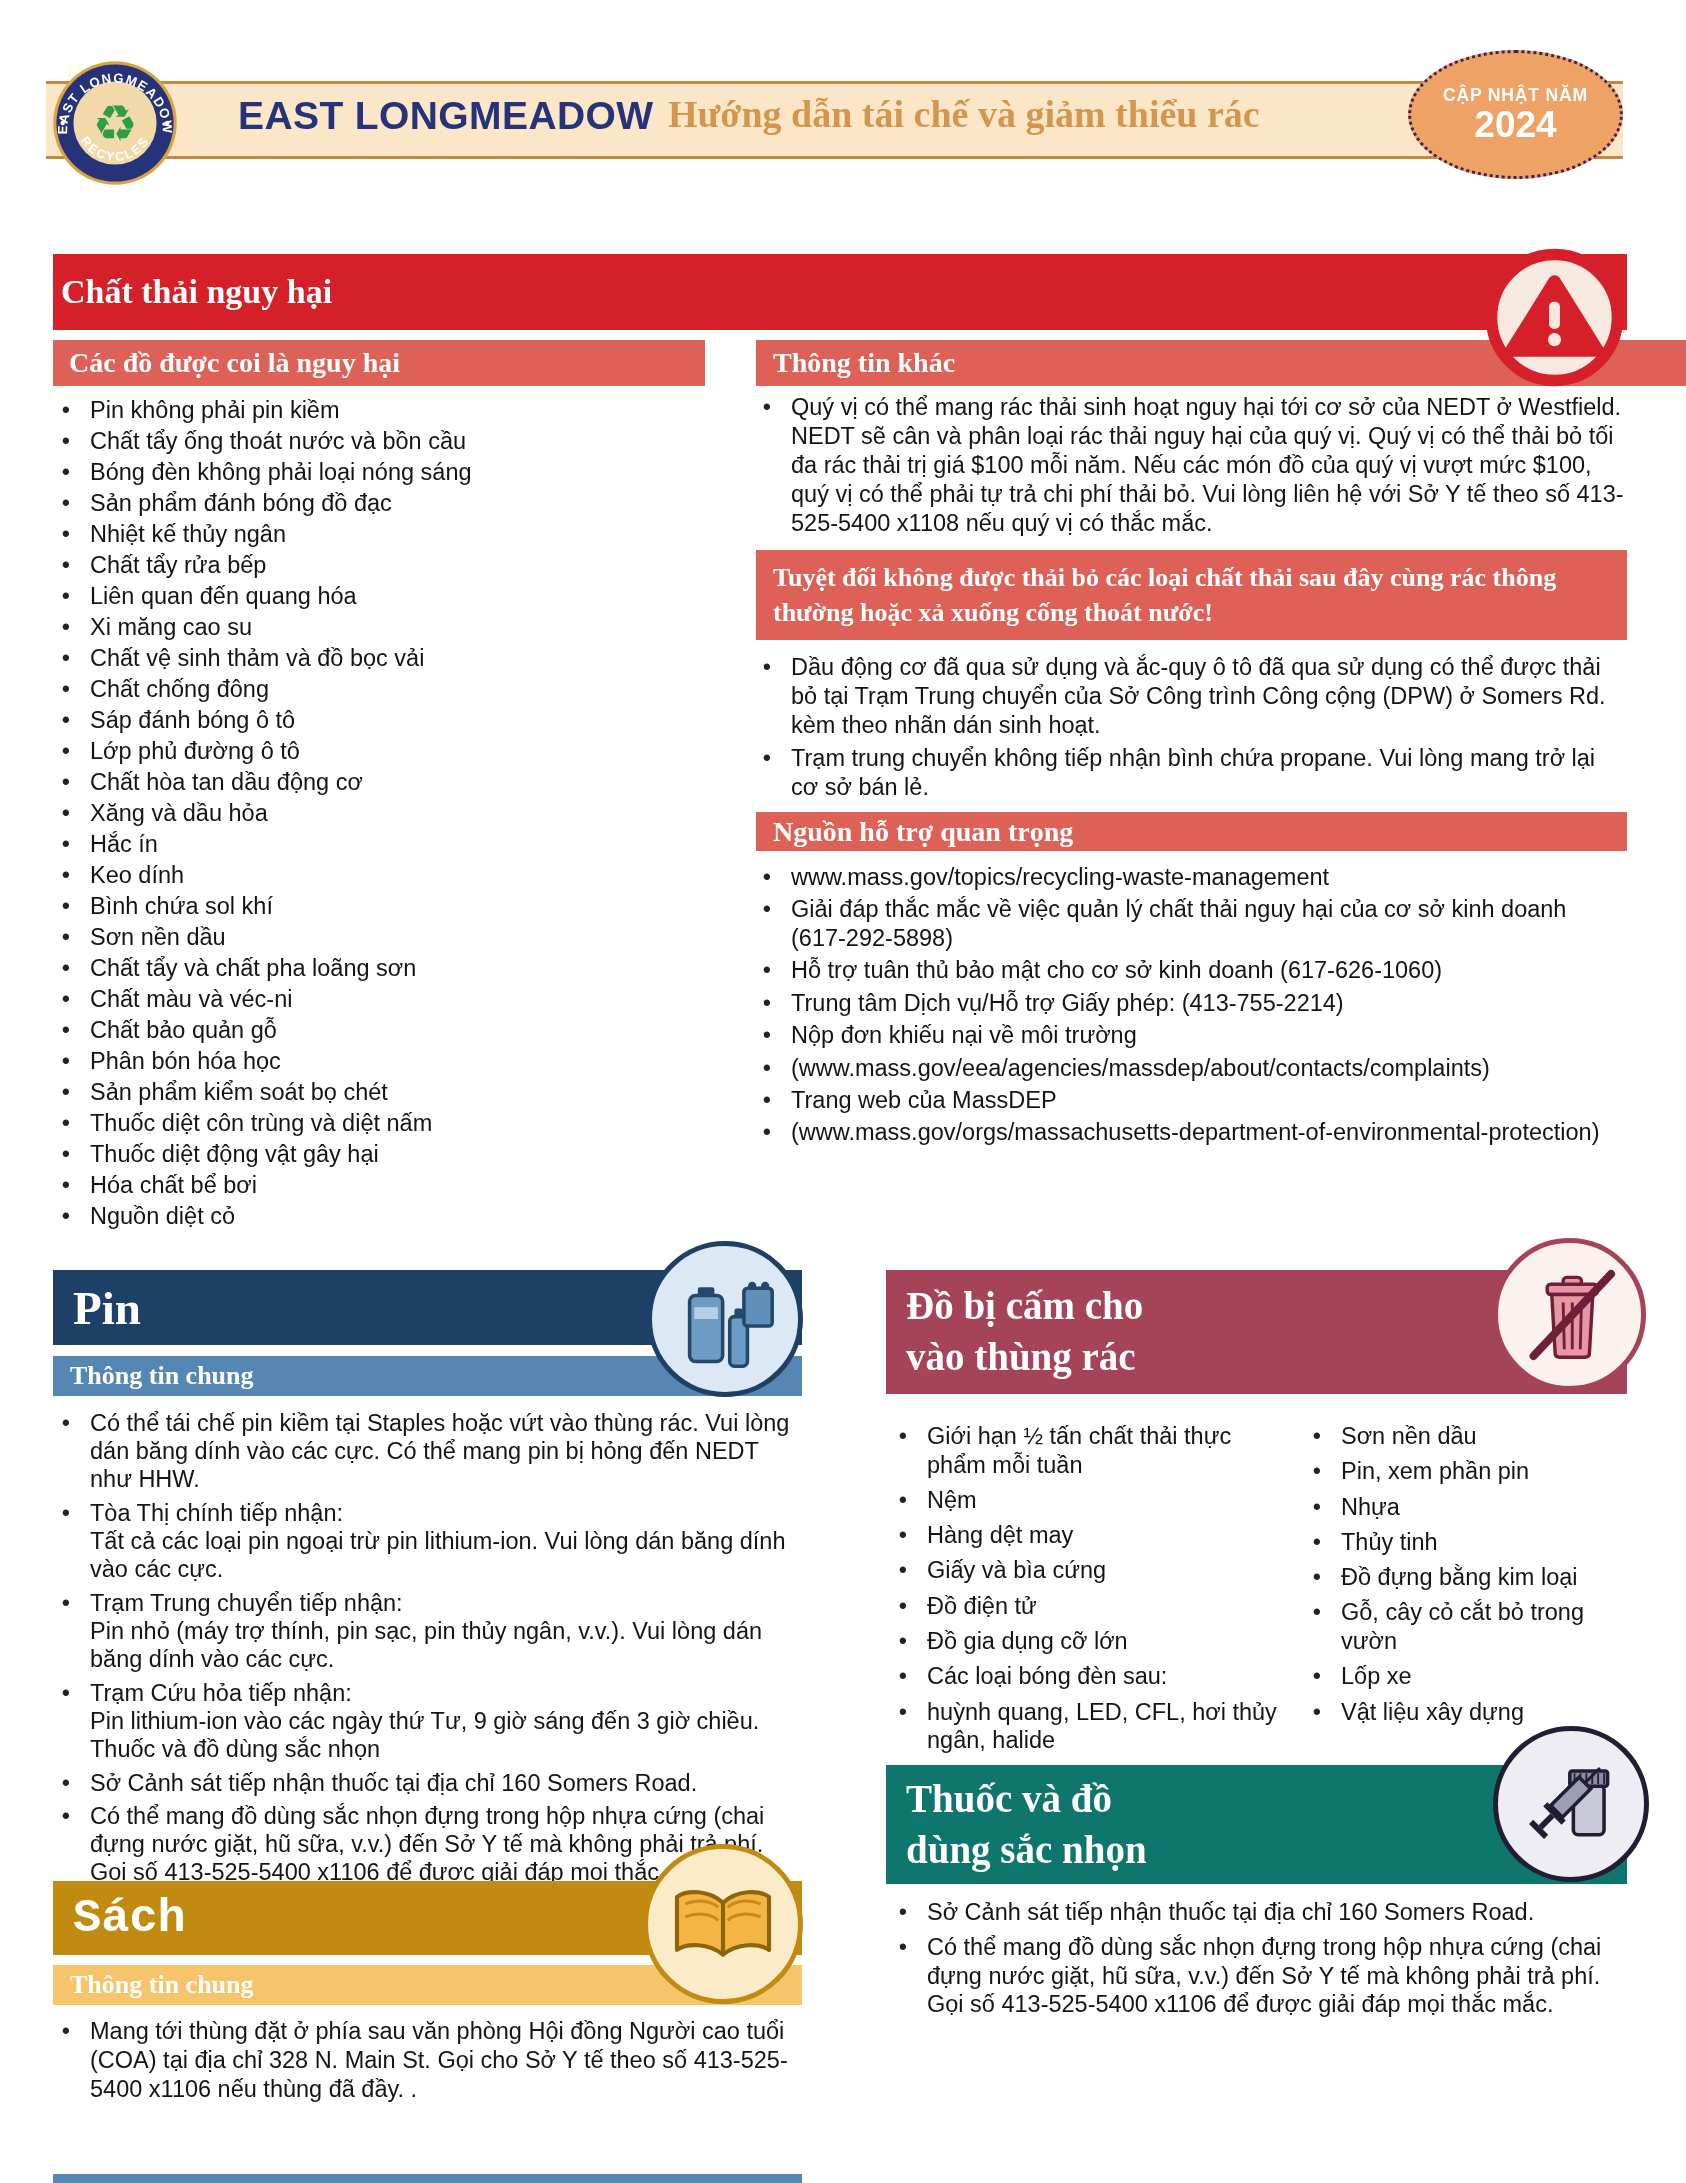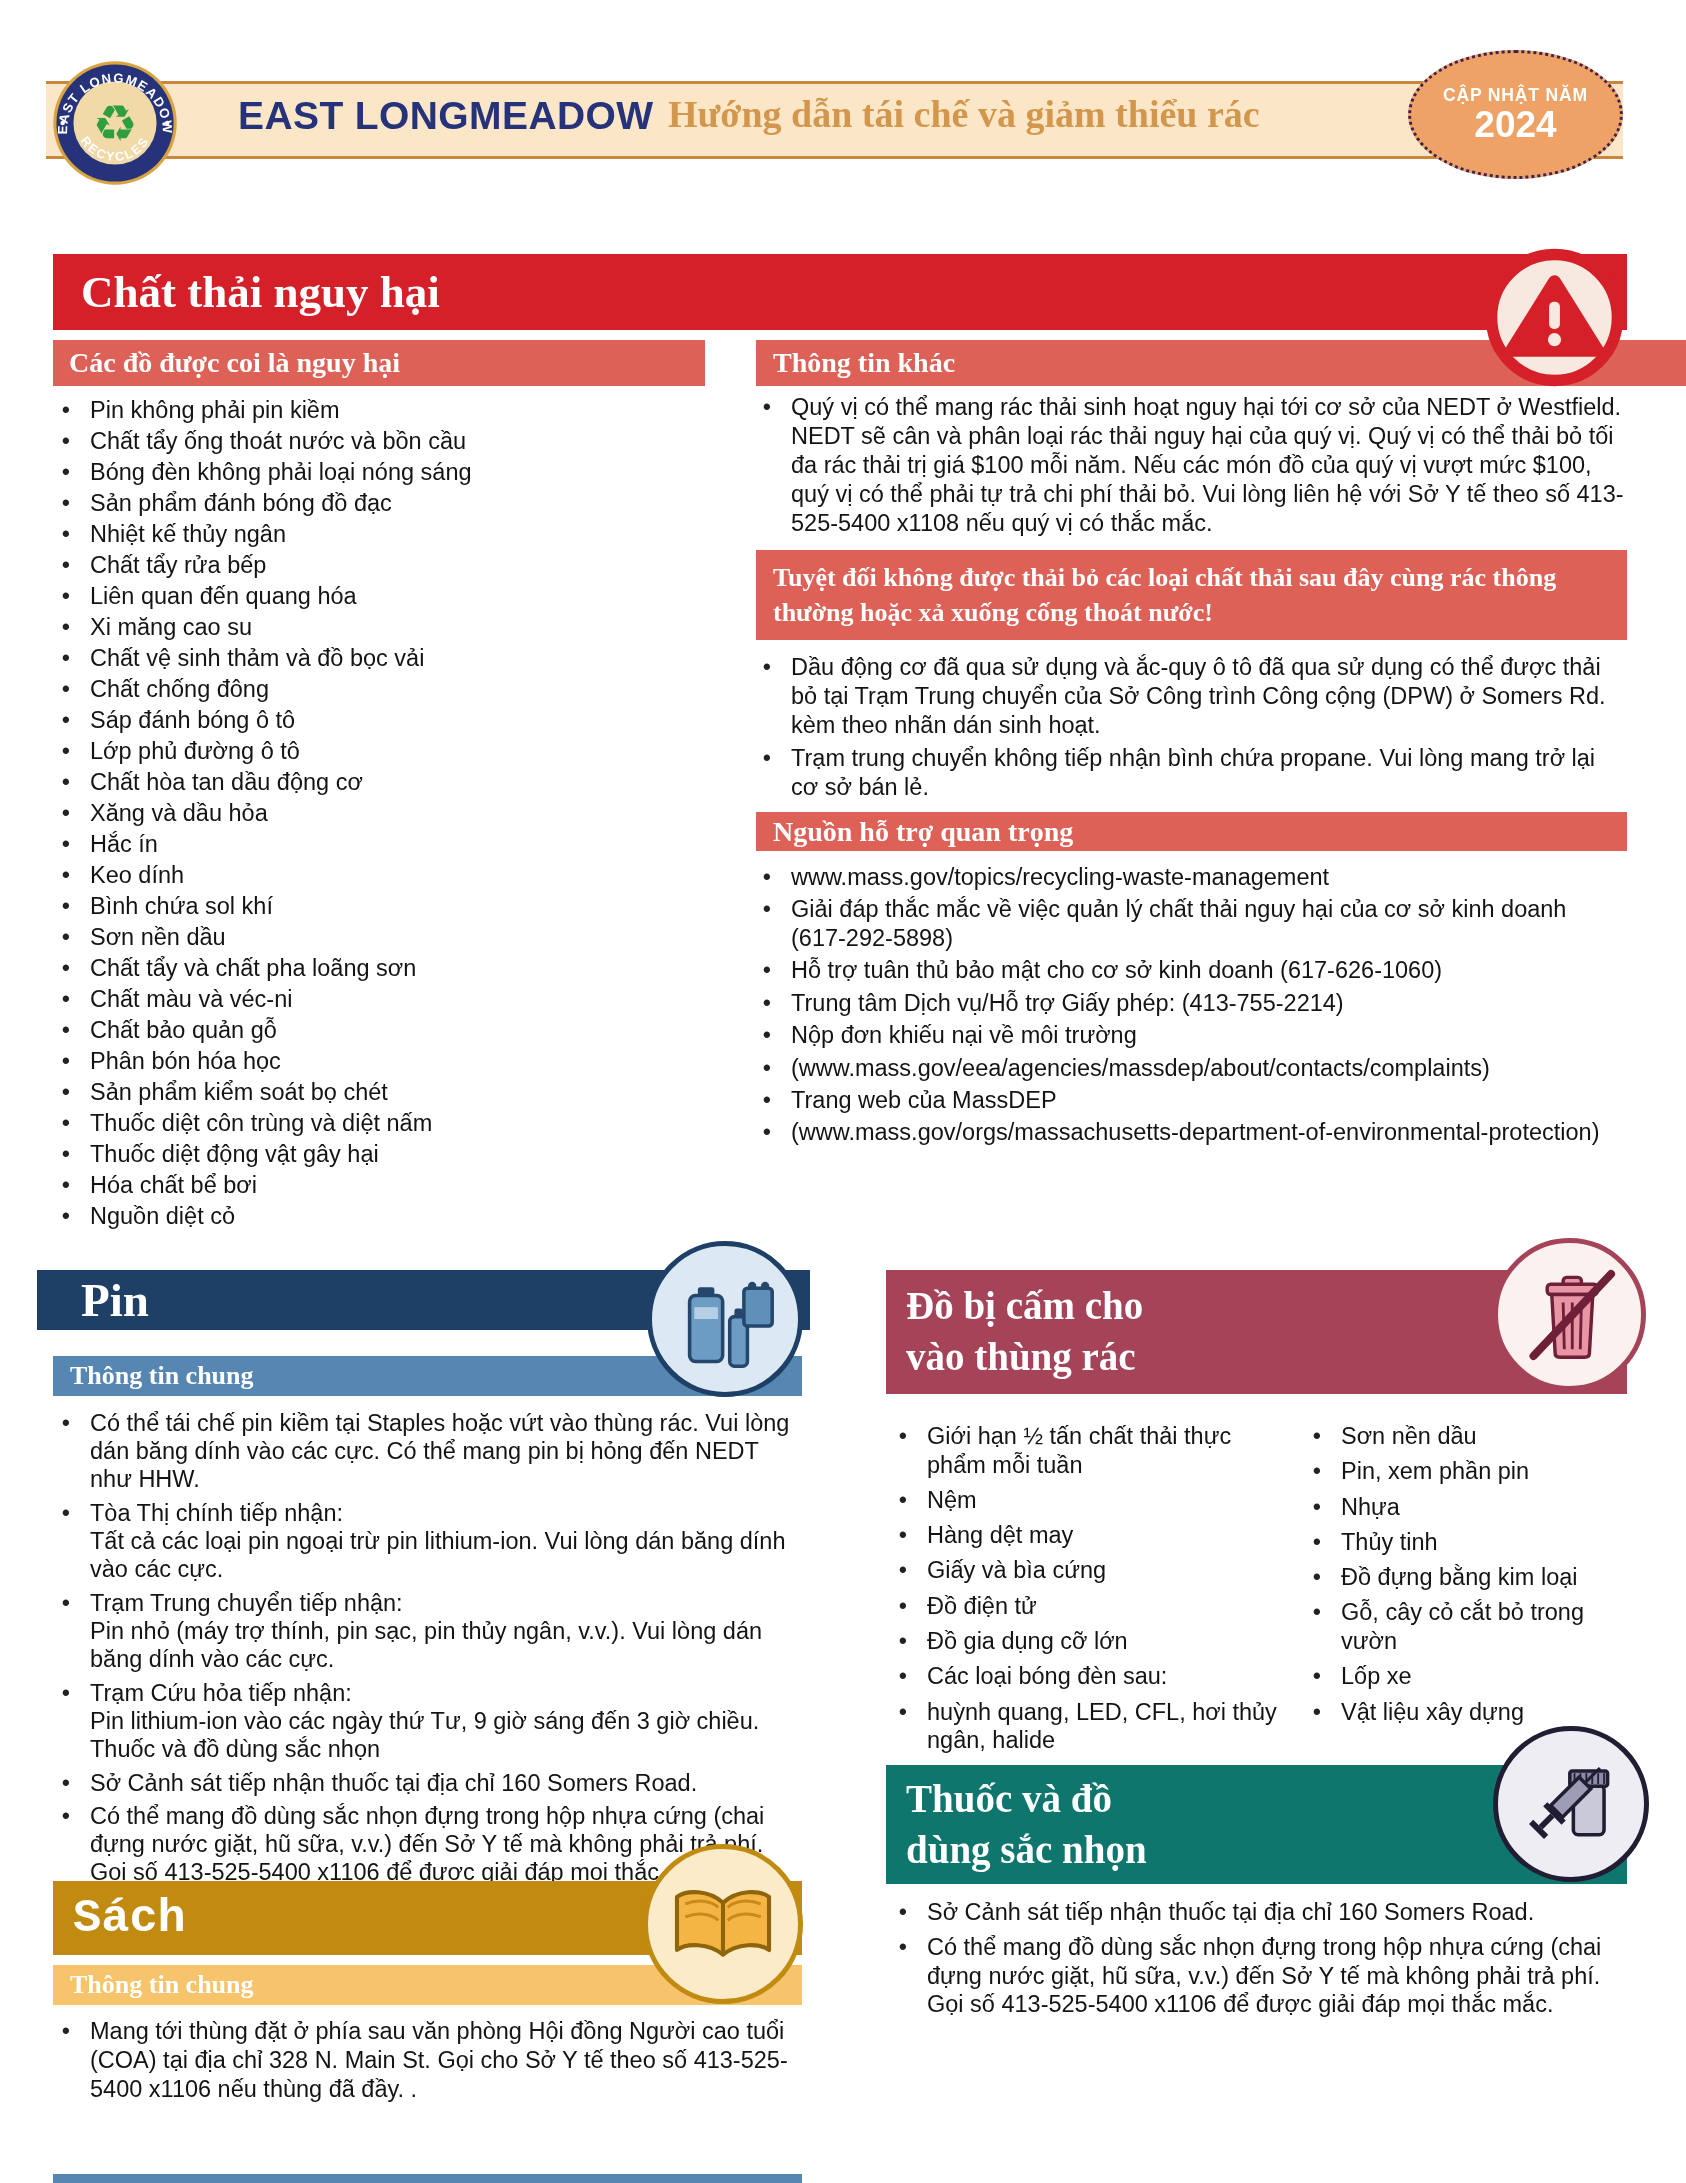--- a/index.html
+++ b/index.html
@@ -16,21 +16,21 @@
   .subtitle{left:668px;top:92px;font-size:38px;font-weight:bold;color:#D2974D;}
   .badge{left:1408px;top:50px;width:215px;height:129px;border-radius:50%;
          background:#EFA265;border:3.4px dotted #42214E;box-sizing:border-box;
          display:flex;flex-direction:column;align-items:center;justify-content:center;color:#fff;}
   .badge .l1{font-size:17.6px;font-weight:bold;letter-spacing:0.8px;}
   .badge .l2{font-size:37px;font-weight:bold;line-height:1.05;}
   .logo{left:52px;top:60px;width:126px;height:126px;}
 
   
   .h1bar{background:#D5202A;color:#fff;}
-  .h1bar .t{padding-left:28px;font-size:45px;font-weight:bold;}
+  .h1bar .t{padding-left:8px;font-size:34px;font-weight:bold;}
   .subbar{background:#DD6157;color:#fff;font-size:28px;font-weight:bold;}
   .vcenter{display:flex;align-items:center;}
 
   
   .hz-main{left:53px;top:254px;width:1574px;height:76px;}
   .hz-badge{left:1483px;top:246px;width:143px;height:143px;z-index:6;}
   .hz-sub-left{left:53px;top:340px;width:652px;height:46px;padding-left:16px;box-sizing:border-box;}
   .hz-sub-right{left:756px;top:340px;width:985px;height:46px;padding-left:17px;box-sizing:border-box;}
 
   ul.blist{list-style:none;margin:0;padding:0;}
@@ -41,21 +41,21 @@
   .hz-list li{line-height:31px;}
 
   .rightcol{left:756px;top:393px;width:871px;}
   .rightcol ul.blist li{line-height:29px;margin-bottom:3.4px;}
   .warnbox{background:#DD6157;color:#fff;font-family:"Liberation Serif",serif;
            font-weight:bold;font-size:26px;line-height:1.35;padding:10px 17px;margin:11.8px 0 13.4px;}
   .resbar{background:#DD6157;color:#fff;font-family:"Liberation Serif",serif;font-weight:bold;
           font-size:28px;height:39px;line-height:39px;padding-left:17px;margin:10px 0 11.8px;}
 
   
-  .pin-bar{left:37px;top:1270px;width:749px;height:60px;background:#1E4066;color:#fff;padding-left:24px;}
+  .pin-bar{left:53px;top:1270px;width:749px;height:75px;background:#1E4066;color:#fff;}
   .pin-bar .t{padding-left:20px;font-size:47px;font-weight:bold;}
   .pin-sub{left:53px;top:1356px;width:749px;height:40px;font-size:26px;padding-left:17px;box-sizing:border-box;background:#5587B2;color:#fff;font-weight:bold;font-family:"Liberation Serif",serif;}
   .icon-circle{border-radius:50%;box-sizing:border-box;z-index:5;display:flex;align-items:center;justify-content:center;}
   .pin-circle{left:647px;top:1241px;width:156px;height:156px;background:#DCE8F3;border:5.9px solid #1E4066;}
   .pin-list{left:55px;top:1409px;width:747px;}
   .pin-list li{line-height:28px;margin-bottom:5.9px;}
 
   
   .book-bar{left:53px;top:1881px;width:749px;height:74px;background:#C18A10;color:#fff;}
   .book-bar .t{padding-left:20px;font-size:47px;font-weight:bold;font-family:Liberation Mono, monospace;}

